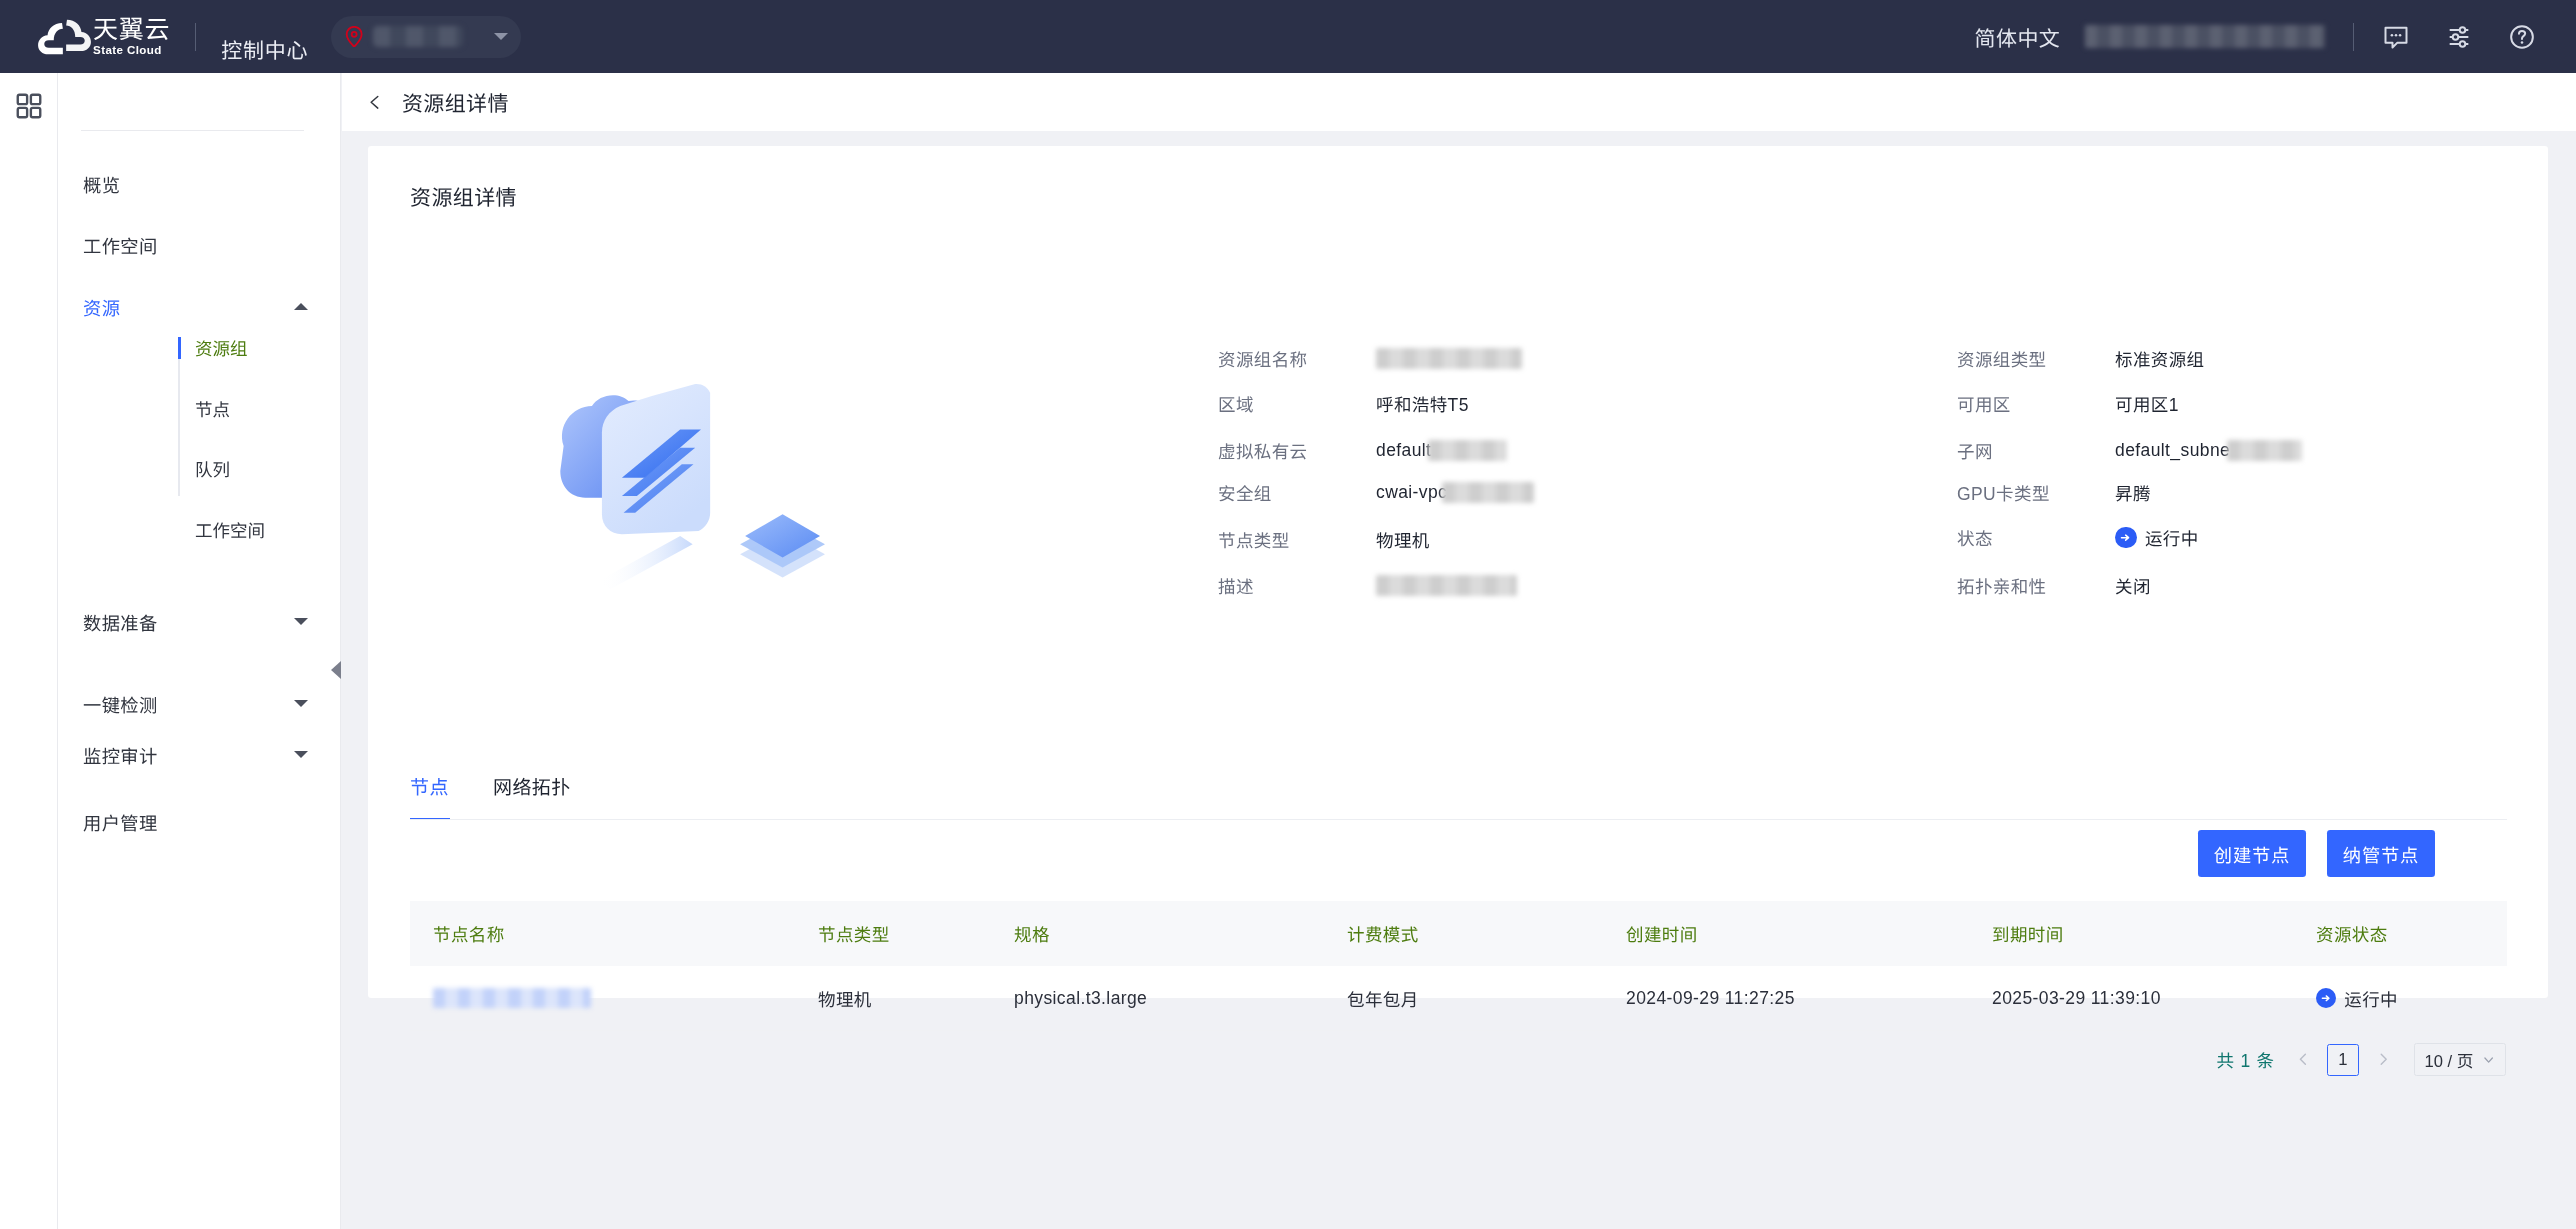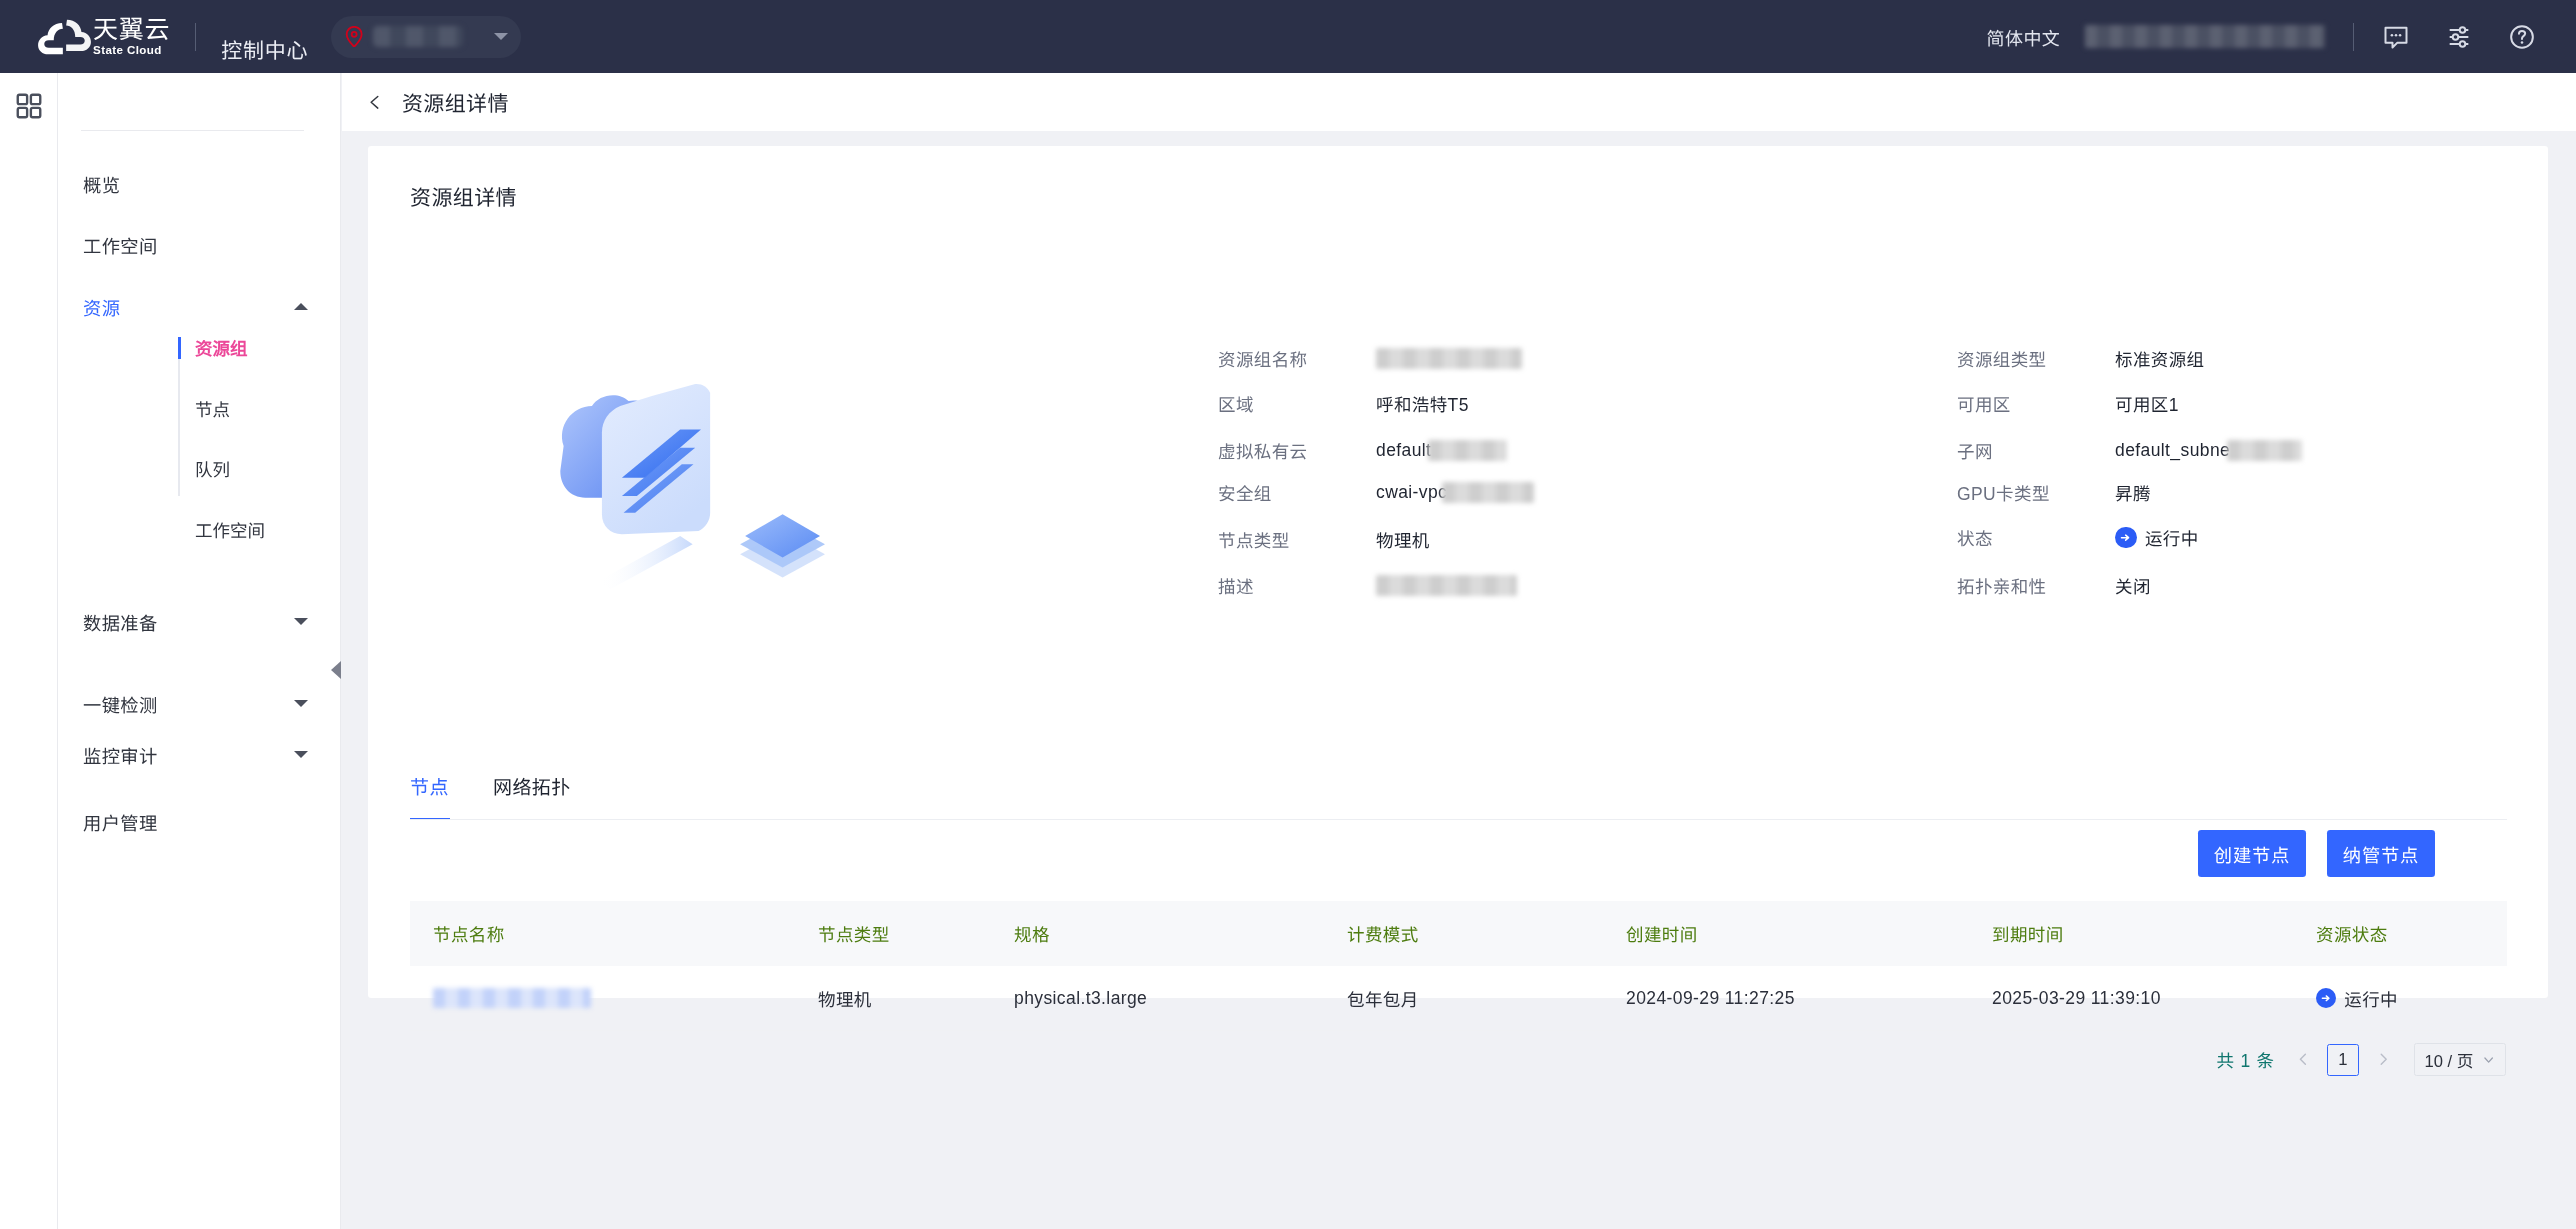--- a/index.html
+++ b/index.html
@@ -75,21 +75,21 @@
     display: flex; align-items: center; padding: 0 13.3px;
   }
   .pin-icon { width: 18.3px; height: 21.6px; flex: none; }
   .region-blur { width: 90px; height: 21.6px; margin-left: 10px; }
   .caret-down {
     width: 0; height: 0; margin-left: auto;
     border-left: 7.5px solid transparent; border-right: 7.5px solid transparent;
     border-top: 7.5px solid #8d93a6;
   }
   .top-right { margin-left: auto; display: flex; align-items: center; margin-right: 40px; }
-  .lang { color: #e3e6ef; font-size: 18px; letter-spacing: 0.4px;}
+  .lang { color: #e3e6ef; font-size: 21px; letter-spacing: 0.4px;}
   .user-blur { width: 240px; height: 23px; margin-left: 25px; }
   .hdiv { width: 0.8px; height: 28px; background: #565d74; margin: 0 28px; }
   .ticon { width: 28px; height: 28px; margin-left: 35px; color: #d7dae5; }
   .ticon:first-of-type { margin-left: 0; }
 
   
   .rail {
     position: absolute; top: 73px; left: 0;
     width: 58px; height: 1157px;
     background: #fff; border-right: 0.8px solid #e9eaee;
@@ -118,21 +118,21 @@
     border-left: 7.5px solid transparent; border-right: 7.5px solid transparent;
   }
   .nav-arrow.down { border-top: 7.5px solid #4a4f5c; }
   .nav-arrow.up   { border-bottom: 7.5px solid #4a4f5c; }
   .subnav-rail { position: absolute; left: 120px; width: 1.7px; background: #e7e9ef; }
   .subnav-item {
     position: absolute; left: 0; width: 283px; height: 33px;
     display: flex; align-items: center;
     font-size: 17.5px; color: #31353f; padding-left: 137px; cursor: pointer;
   }
-  .subnav-item.active { color: #ec4899; font-weight: bold; }
+  .subnav-item.active { color: #4d7c0f; }
   .subnav-marker {
     position: absolute; left: 120px; width: 2.5px; height: 21.6px; background: #3366ff;
   }
   .collapse-handle {
     position: absolute; left: 331px; top: 661px;
     width: 0; height: 0;
     border-top: 9.2px solid transparent; border-bottom: 9.2px solid transparent;
     border-right: 10.8px solid #7b7f8c;
     cursor: pointer;
   }

